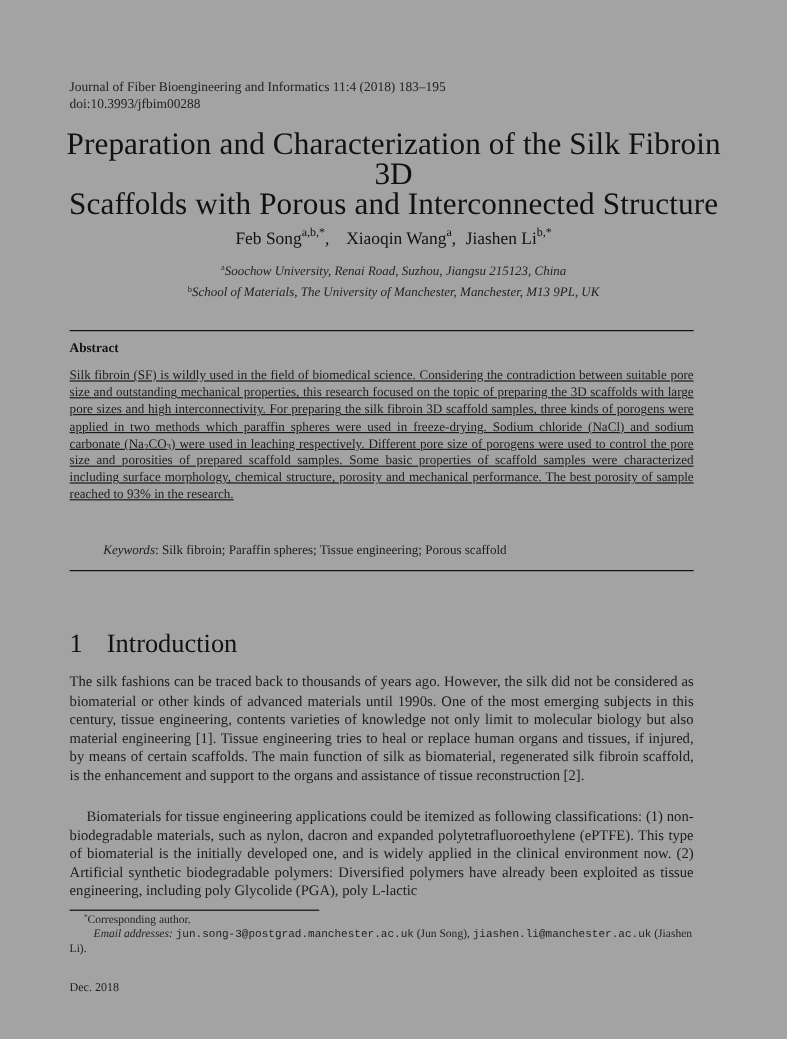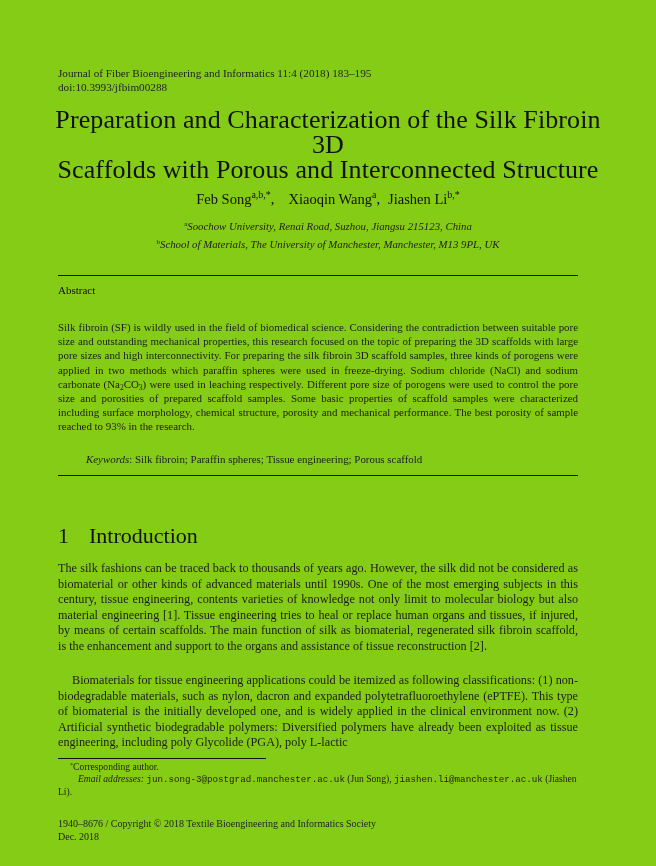--- a/index.html
+++ b/index.html
@@ -13,21 +13,21 @@
       position: relative;
       overflow: hidden;
       font-family: "DejaVu Serif", "Liberation Serif", serif;
       color: #1a1a1a;
     }
     .abs { position: absolute; }
     .page {
       position: absolute;
       left: 0; top: 0;
       width: 656px; height: 866px;
-      background: #84cc16;
+      background: #a3a3a3;
     }
     .journal {
       left: 58px; top: 66px;
       font-family: "Liberation Serif", serif;
       font-size: 11.2px;
       line-height: 14px;
       color: #222;
     }
     .title {
       left: 40px; width: 576px; top: 107px;
@@ -73,34 +73,34 @@
     .rule {
       background: #111;
       height: 1.4px;
     }
     .rule-top { left: 58px; width: 520px; top: 275px; }
     .rule-bottom { left: 58px; width: 520px; top: 475px; }
     .rule-foot { left: 58px; width: 208px; top: 758px; height: 1px; }
     .abstract-heading {
       left: 58px; top: 283px;
       font-family: "Liberation Serif", serif;
-      font-weight: normal;
+      font-weight: bold;
       font-size: 11px;
       line-height: 14px;
       color: #111;
     }
     .para {
       left: 58px; width: 520px;
       font-family: "Liberation Serif", serif;
       font-size: 10.9px;
       line-height: 14.2px;
       color: #1c1c1c;
       text-align: justify;
     }
-    .abstract-text { top: 320px; }
+    .abstract-text { top: 306px; text-decoration: underline; }
     .keywords {
       left: 58px; top: 452px; width: 520px;
       font-family: "Liberation Serif", serif;
       font-size: 10.9px;
       line-height: 14px;
       color: #1c1c1c;
       margin-left: 28px;
     }
     .keywords .kw-label { font-style: italic; }
     .section-title {
@@ -184,17 +184,16 @@
   <div class="abs para body-text intro-p1">The silk fashions can be traced back to thousands of years ago. However, the silk did not be considered as biomaterial or other kinds of advanced materials until 1990s. One of the most emerging subjects in this century, tissue engineering, contents varieties of knowledge not only limit to molecular biology but also material engineering [1]. Tissue engineering tries to heal or replace human organs and tissues, if injured, by means of certain scaffolds. The main function of silk as biomaterial, regenerated silk fibroin scaffold, is the enhancement and support to the organs and assistance of tissue reconstruction [2].</div>
   <div class="abs para body-text intro-p2">Biomaterials for tissue engineering applications could be itemized as following classifications: (1) non-biodegradable materials, such as nylon, dacron and expanded polytetrafluoroethylene (ePTFE). This type of biomaterial is the initially developed one, and is widely applied in the clinical environment now. (2) Artificial synthetic biodegradable polymers: Diversified polymers have already been exploited as tissue engineering, including poly Glycolide (PGA), poly L-lactic</div>
 
   <div class="abs rule rule-foot"></div>
 
   <div class="abs footnote fn1"><sup>*</sup><span>Corresponding author.</span></div>
 
   <div class="abs footnote fn2"><span class="em-label">Email addresses:</span> <span class="mono">jun.song-3@postgrad.manchester.ac.uk</span> <span>(Jun Song),</span> <span class="mono">jiashen.li@manchester.ac.uk</span> <span>(Jiashen Li).</span></div>
 
   <div class="abs copyright">
-    <div>1940–8676 / Copyright © 2018 Textile Bioengineering and Informatics Society</div>
     <div>Dec. 2018</div>
   </div>
 
 </div>
 
 </body></html>

